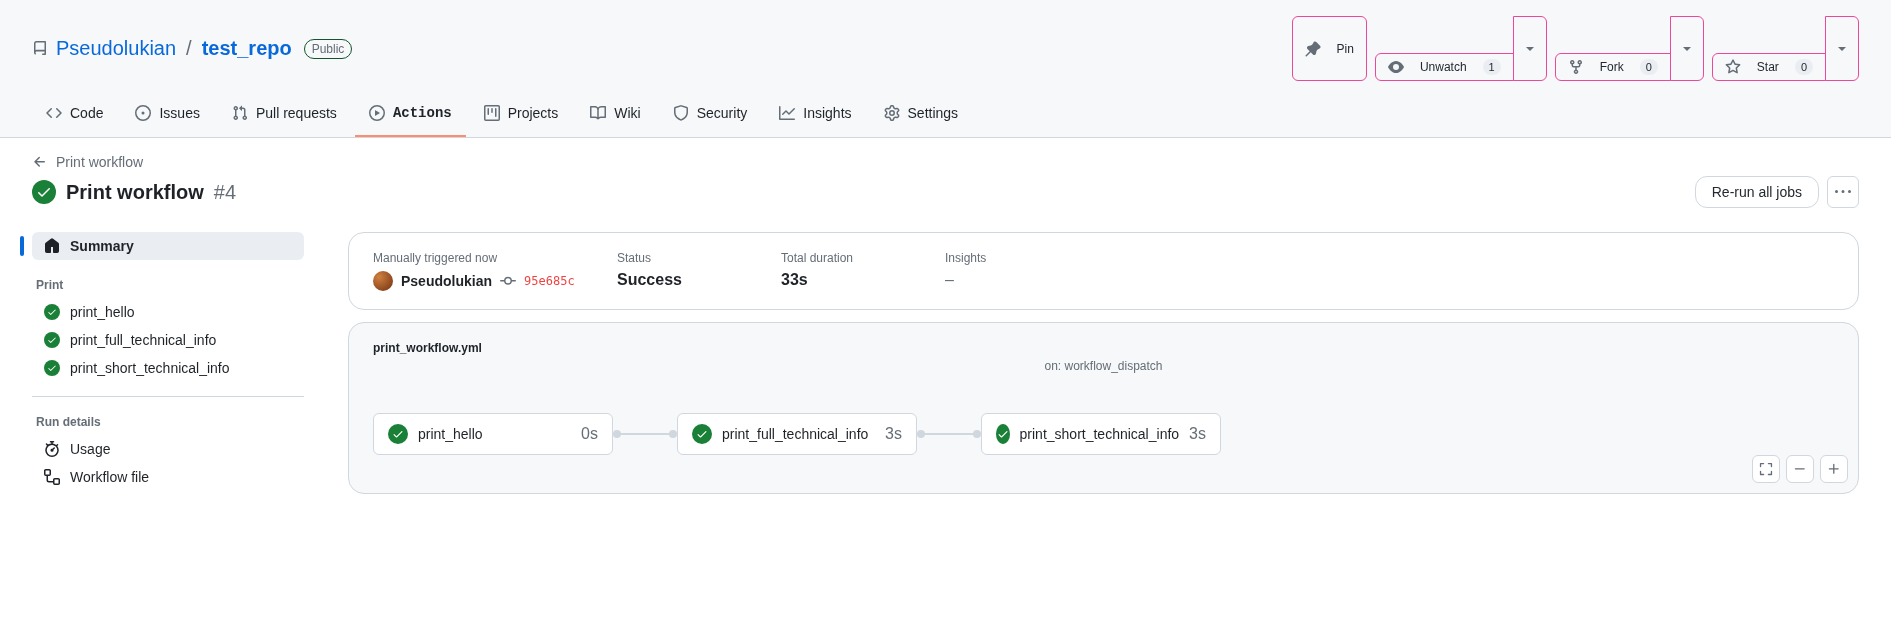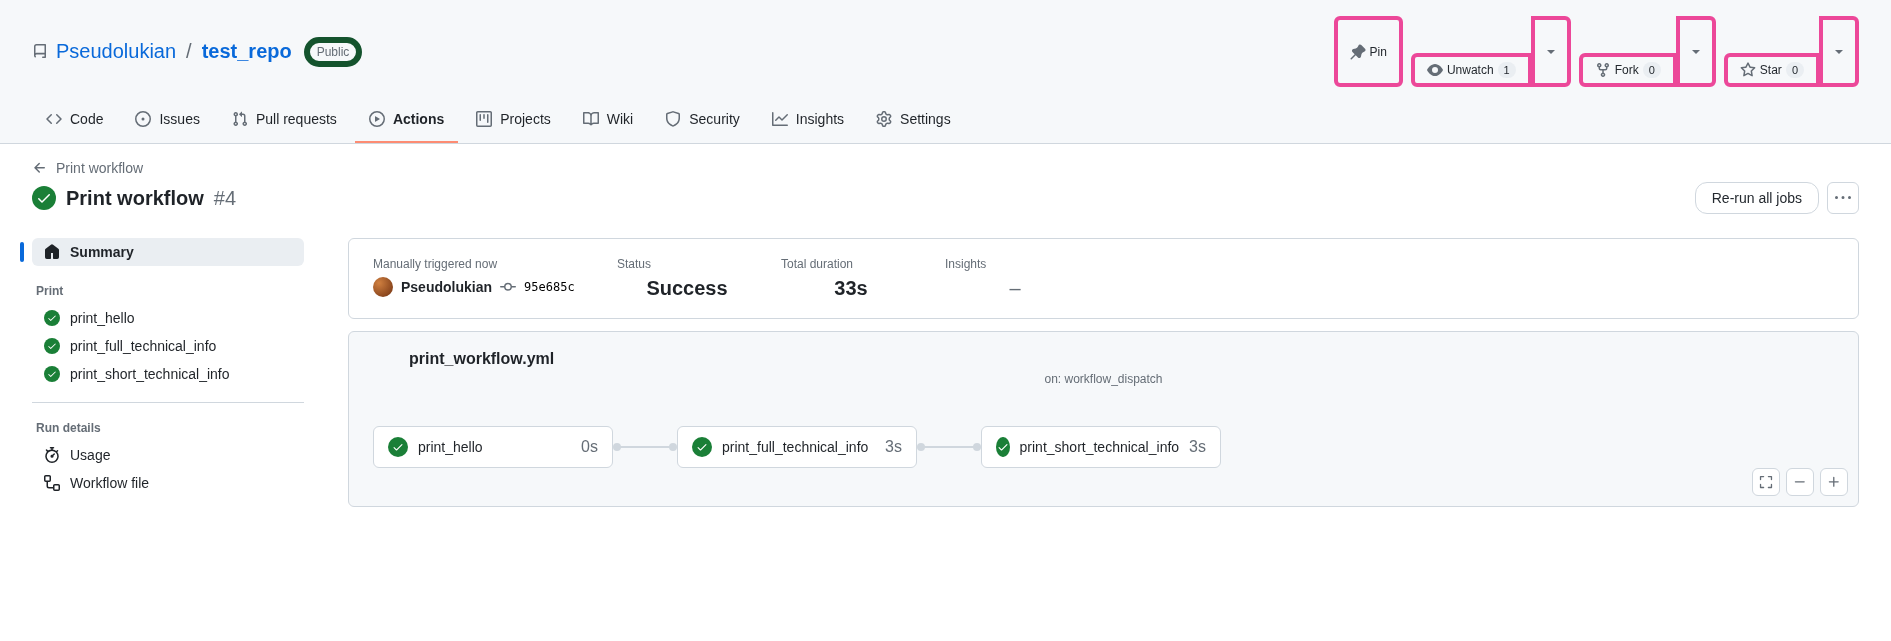--- a/index.html
+++ b/index.html
@@ -28,40 +28,40 @@
     gap: 8px;
     font-size: 20px;
   }
   .repo-title-left svg { color: #656d76; }
   .repo-owner, .repo-name { color: #0969da; }
   .repo-name { font-weight: 600; }
   .repo-sep { color: #656d76; margin: 0 2px; }
   .visibility-badge {
     font-size: 12px;
     color: #656d76;
-    border: 6px solid #14532d;
+    border: 1px solid #14532d;
     border-radius: 2em;
     padding: 0 7px;
     line-height: 18px;
     margin-left: 4px;
     font-weight: 500;
   }
   .repo-actions {
     display: flex;
     gap: 8px;
   }
   .btn-group {
     display: flex;
   }
   .btn {
     display: inline-flex;
     align-items: center;
-    gap: 4px;
+    gap: 16px;
     background: #f6f8fa;
-    border: 4px solid #ec4899;
+    border: 1px solid #ec4899;
     border-radius: 6px;
     padding: 3px 12px;
     font-size: 12px;
     color: #24292f;
     line-height: 20px;
     cursor: pointer;
     white-space: nowrap;
   }
   .btn svg { color: #656d76; }
   .btn-group .btn:first-child { border-top-right-radius: 0; border-bottom-right-radius: 0; margin-top: 37px; }
@@ -96,20 +96,21 @@
     padding: 8px 14px 14px 14px;
     color: #1f2328;
     border-bottom: 2px solid transparent;
     font-size: 14px;
     cursor: pointer;
   }
   .repo-nav-item svg { color: #656d76; }
   .repo-nav-item.selected {
     font-weight: 600;
     border-bottom-color: #fd8c73;
+    font-family: Liberation Mono, monospace;
   }
   
   .content {
     padding: 16px 32px;
   }
   .back-row {
     display: flex;
     align-items: center;
     gap: 8px;
     color: #656d76;
@@ -193,56 +194,56 @@
     font-weight: 600;
     color: #656d76;
     margin: 18px 0 6px 0;
     padding: 0 4px;
   }
   .divider { height: 1px; background: #d0d7de; margin: 14px 0; }
   
   .main { flex: 1; }
   .panel {
     border: 1px solid #d0d7de;
-    border-radius: 6px;
+    border-radius: 16px;
     background: #fff;
     padding: 18px 24px;
   }
   .summary-grid {
     display: grid;
     grid-template-columns: 220px 140px 140px 140px;
     gap: 24px;
     align-items: start;
   }
   .summary-grid .label { font-size: 12px; color: #656d76; margin-bottom: 6px; }
-  .summary-grid .value { font-size: 20px; font-weight: 600; text-align: center; }
+  .summary-grid .value { font-size: 16px; font-weight: 600; }
   .trigger-meta {
     display: flex;
     align-items: center;
     gap: 8px;
     font-size: 14px;
     margin-top: 4px;
   }
   .avatar {
     width: 20px; height: 20px; border-radius: 50%;
     background: radial-gradient(circle at 30% 30%, #d08040, #703010);
     flex: 0 0 20px;
   }
   .commit-sha {
     font-family: ui-monospace, SFMono-Regular, Menlo, monospace;
     font-size: 12px;
-    color: #000000;
+    color: #ef4444;
   }
   
   .graph-panel {
     margin-top: 12px;
     background: #f6f8fa;
     position: relative;
   }
-  .wf-file { font-size: 16px; font-weight: 600; margin-left: 36px; }
+  .wf-file { font-size: 12px; font-weight: 600; }
   .wf-trigger { font-size: 12px; color: #656d76; margin-top: 4px; text-align: center; }
   .graph-row {
     display: flex;
     align-items: center;
     margin-top: 40px;
     margin-bottom: 20px;
   }
   .job-card {
     background: #fff;
     border: 1px solid #d0d7de;

